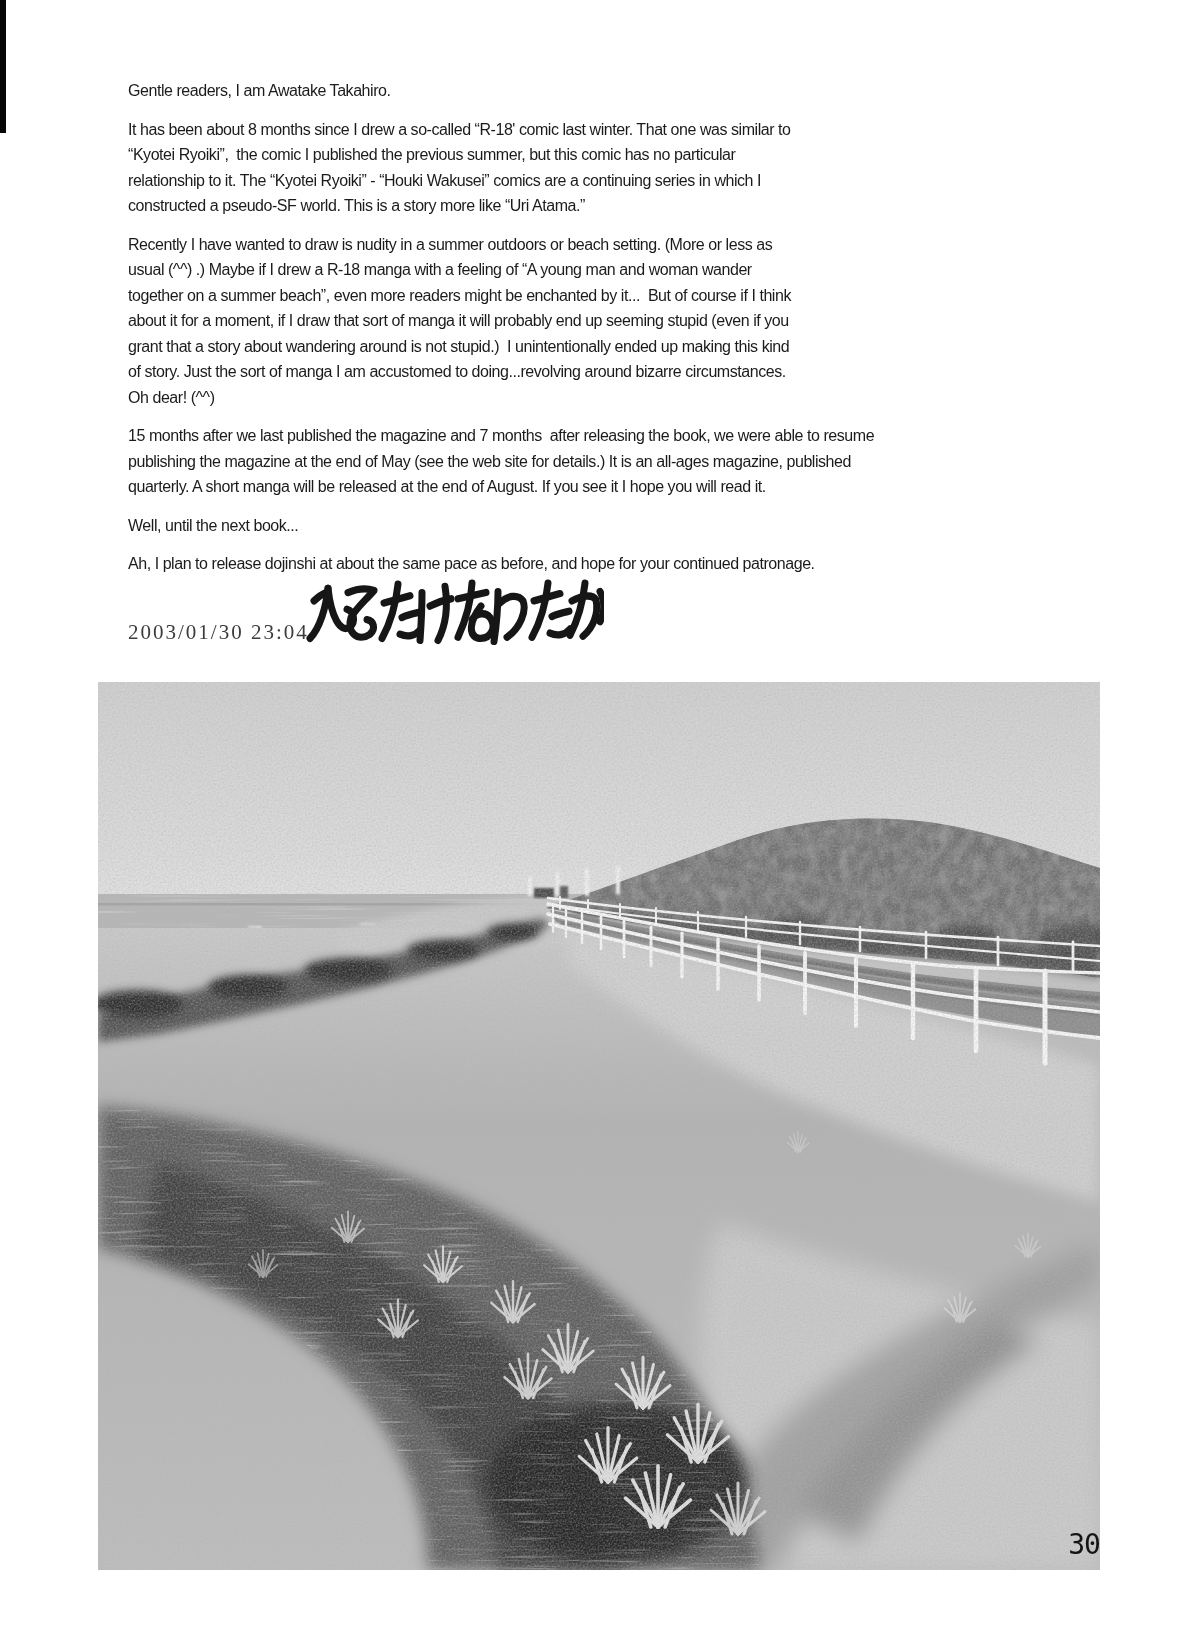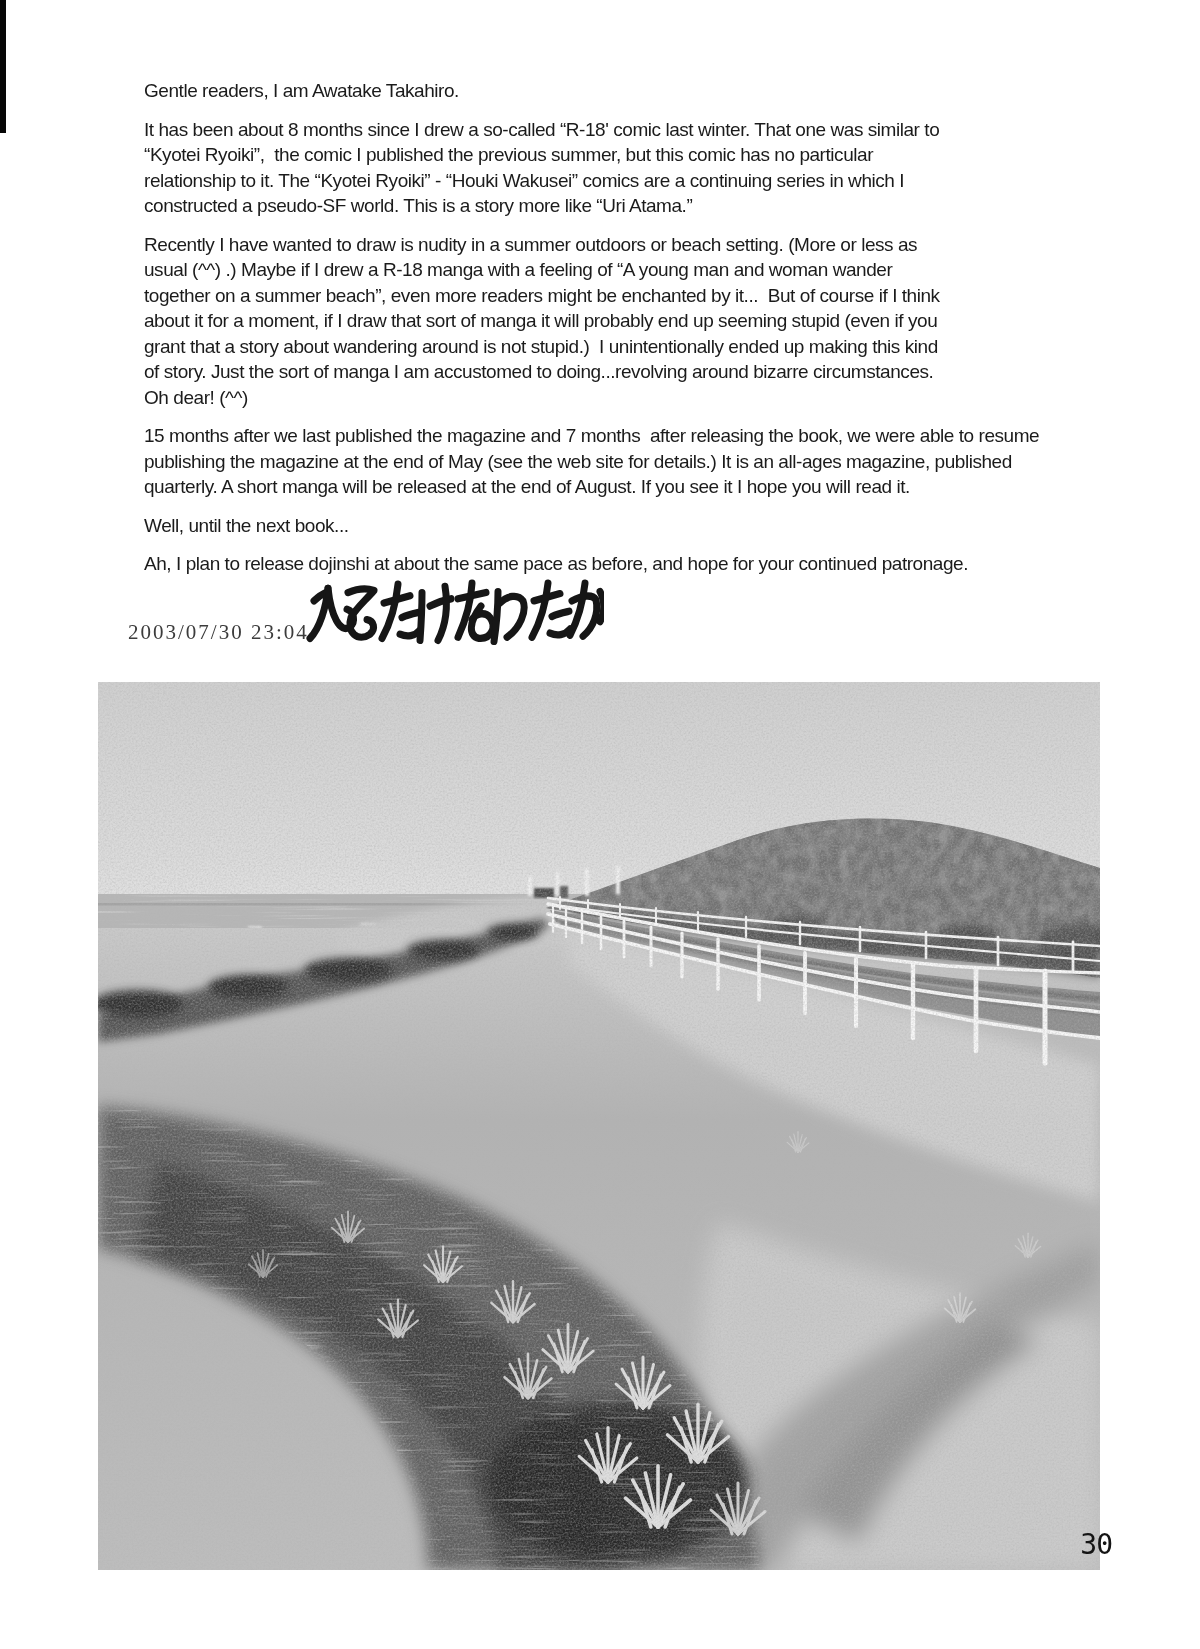--- a/index.html
+++ b/index.html
@@ -3,33 +3,33 @@
 <meta charset="utf-8">
 <style>
   html,body{margin:0;padding:0;background:#ffffff;}
   .page{
     position:relative;width:1200px;height:1649px;background:#ffffff;
     font-family:"Liberation Sans",sans-serif;color:#1d1d1d;overflow:hidden;
   }
   .scan-edge{position:absolute;left:0;top:0;width:6px;height:133px;background:#060606;}
   .content{position:absolute;left:128px;top:78px;width:1010px;}
   .content p{
-    margin:0 0 13px 16px;font-size:19px;line-height:25.5px;letter-spacing:-0.45px;
+    margin:0 0 13px 0;font-size:16px;line-height:25.5px;letter-spacing:-0.45px;
     white-space:pre-wrap;color:#1b1b1b;
   }
   .sig-row{position:relative;height:96px;margin-top:4px;}
   .date-stamp{
     position:absolute;left:0;top:30px;
     font-family:"Liberation Serif","DejaVu Serif",serif;
     font-size:21px;letter-spacing:2px;color:#3c3c3c;white-space:pre;
   }
   .signature-svg{position:absolute;left:176px;top:-12px;width:300px;height:78px;}
   .photo-frame{position:absolute;left:98px;top:682px;width:1002px;height:888px;overflow:hidden;}
   .page-number{
-    position:absolute;left:1056px;top:1528px;width:56px;text-align:right;
+    position:absolute;left:1056px;top:1528px;width:56px;text-align:center;
     font-family:"DejaVu Sans Mono","Liberation Mono",monospace;
     font-size:28px;color:#141414;letter-spacing:-1px;
   }
 </style>
 </head>
 <body>
 
 <div class="page">
 
   <div class="scan-edge"></div>
@@ -47,21 +47,21 @@
 grant that a story about wandering around is not stupid.)  I unintentionally ended up making this kind
 of story. Just the sort of manga I am accustomed to doing...revolving around bizarre circumstances.
 Oh dear! (^^)</p>
     <p>15 months after we last published the magazine and 7 months  after releasing the book, we were able to resume
 publishing the magazine at the end of May (see the web site for details.) It is an all-ages magazine, published
 quarterly. A short manga will be released at the end of August. If you see it I hope you will read it.</p>
     <p>Well, until the next book...</p>
     <p>Ah, I plan to release dojinshi at about the same pace as before, and hope for your continued patronage.</p>
 
     <div class="sig-row">
-      <span class="date-stamp">2003/07/30 23:04</span>
+      <span class="date-stamp">2003/01/30 23:04</span>
       <svg class="signature-svg" viewBox="0 0 300 75" preserveAspectRatio="none" aria-label="signature">
         <g fill="none" stroke="#161616" stroke-width="7" stroke-linecap="round" stroke-linejoin="round">
 
           <path d="M10,22 C14,18 19,15 24,13"></path>
           <path d="M24,10 C22,28 16,48 6,58"></path>
           <path d="M24,10 C27,36 36,54 46,47 C52,42 50,32 43,30"></path>
 
           <path d="M44,14 C54,10 64,10 70,12 C61,22 52,29 47,38 C42,52 54,62 66,54 C72,49 70,41 63,40"></path>
 
           <path d="M80,24 L106,17"></path>

